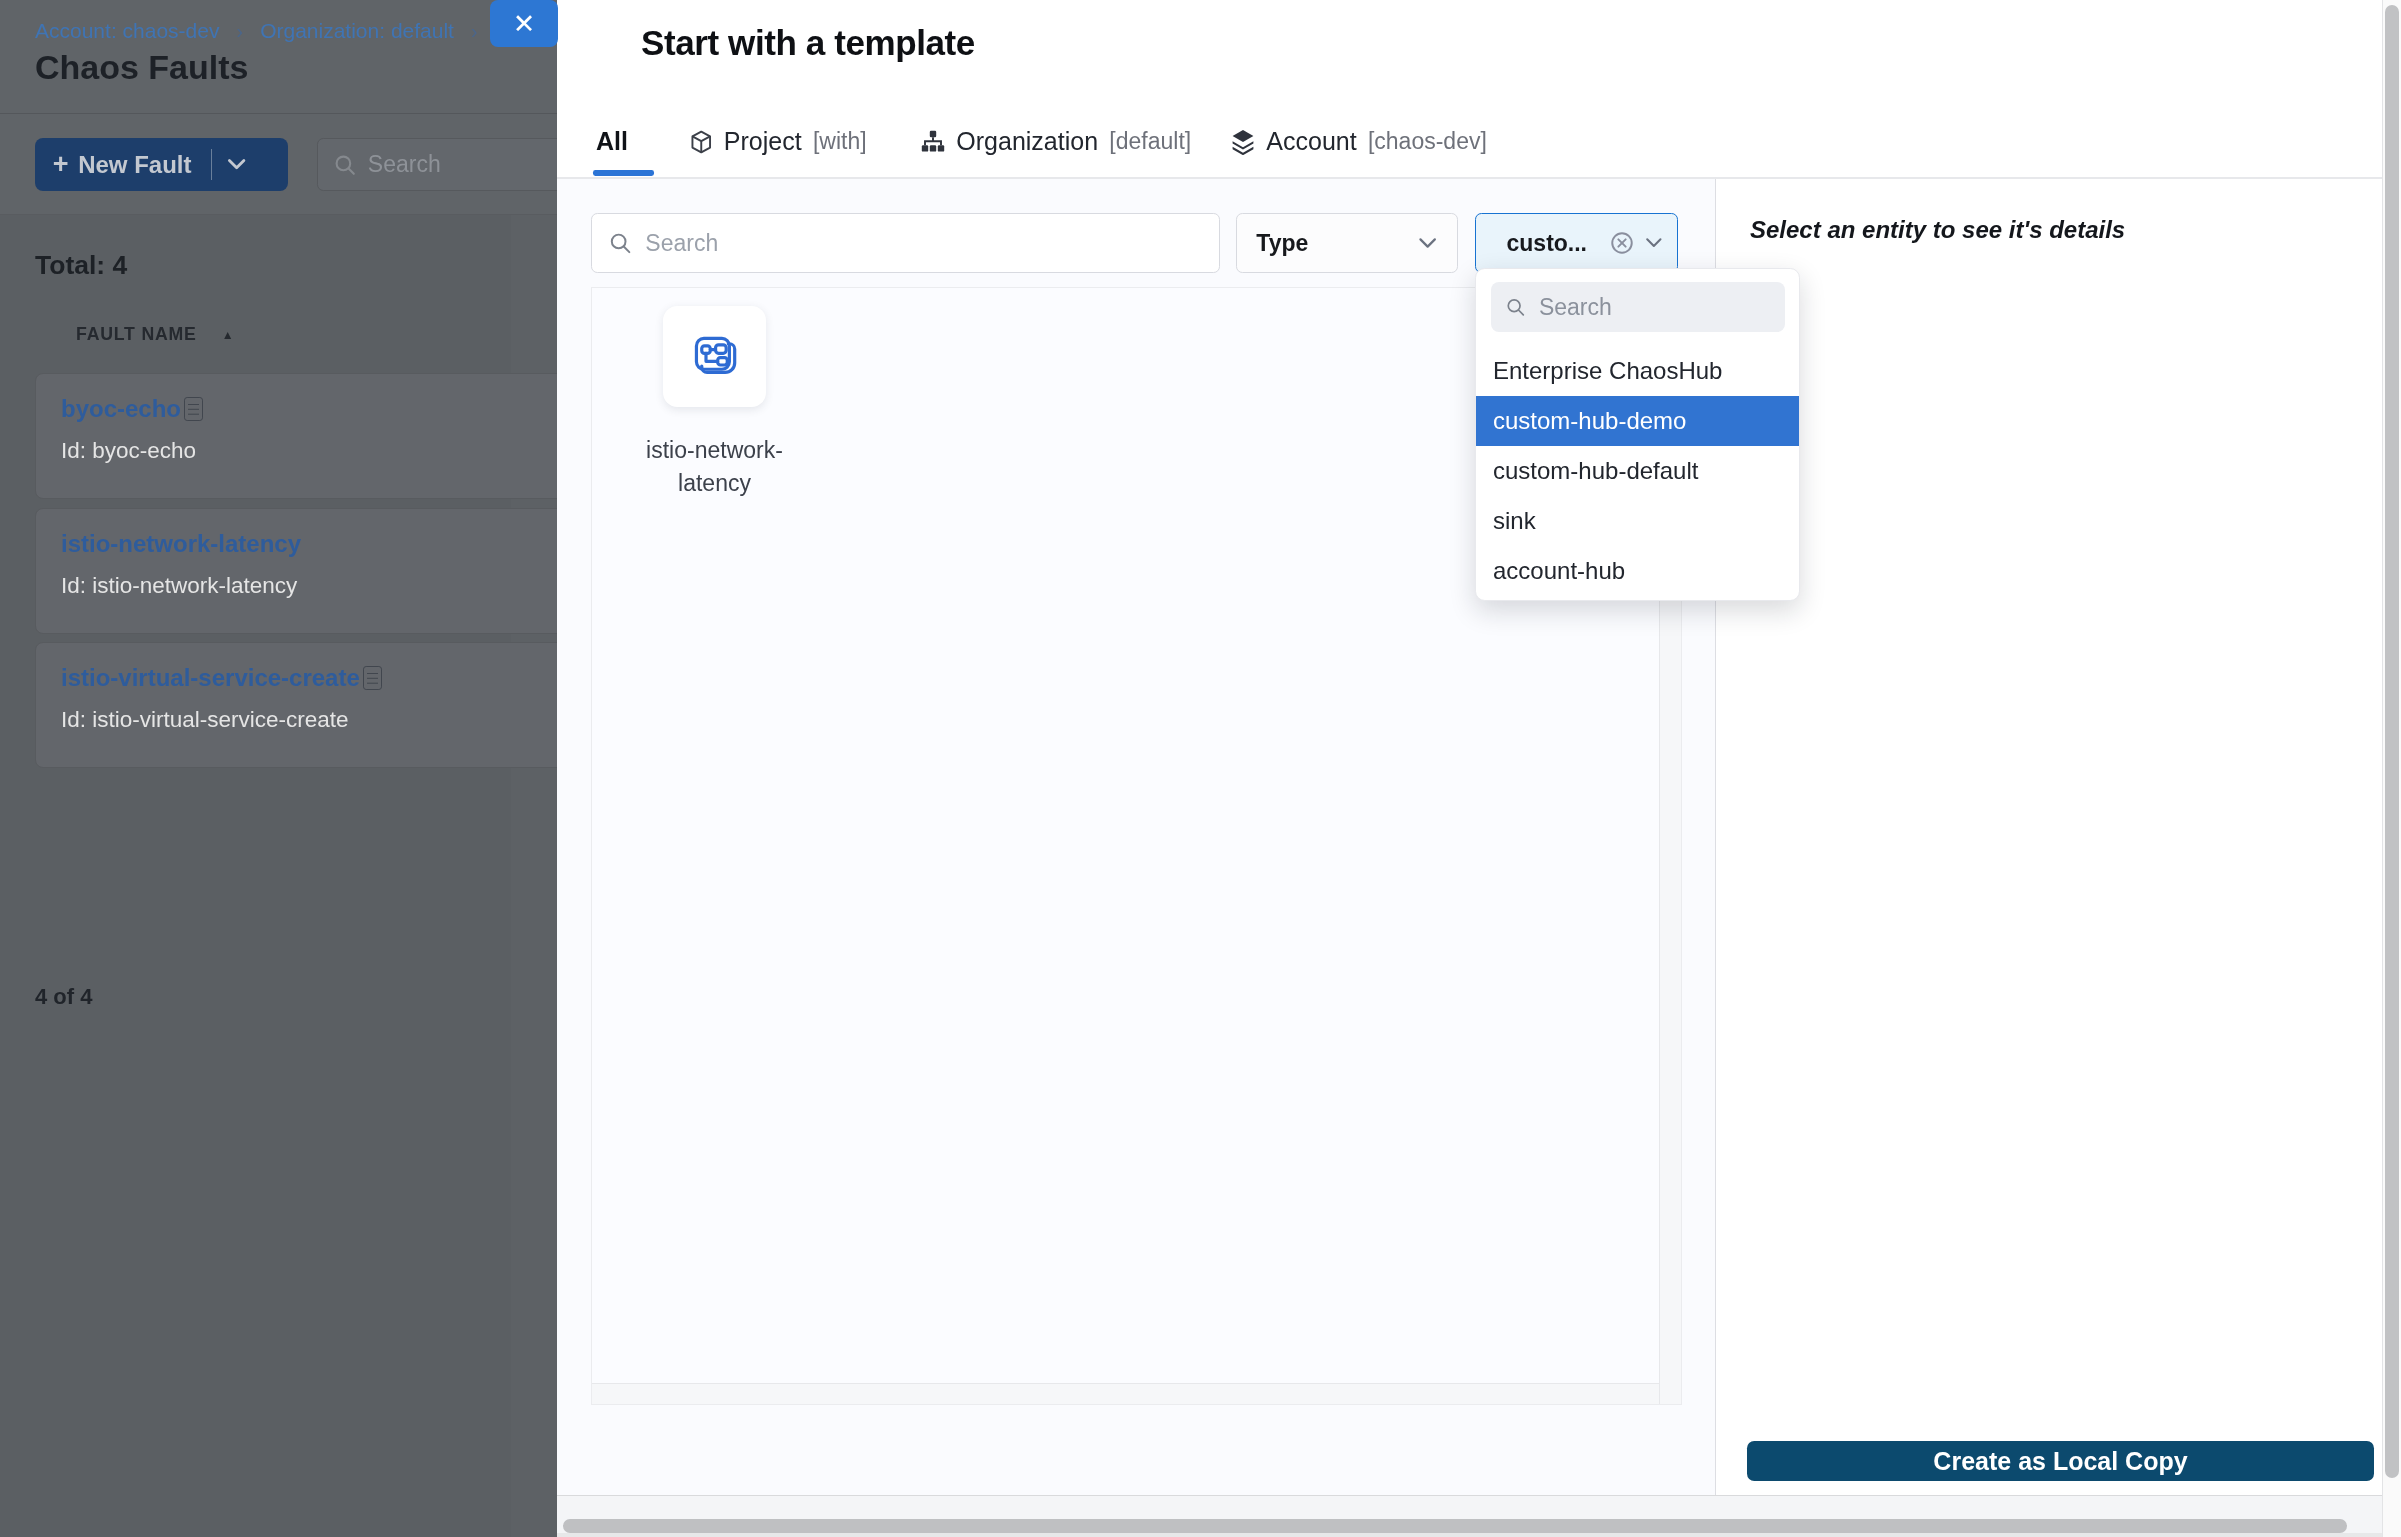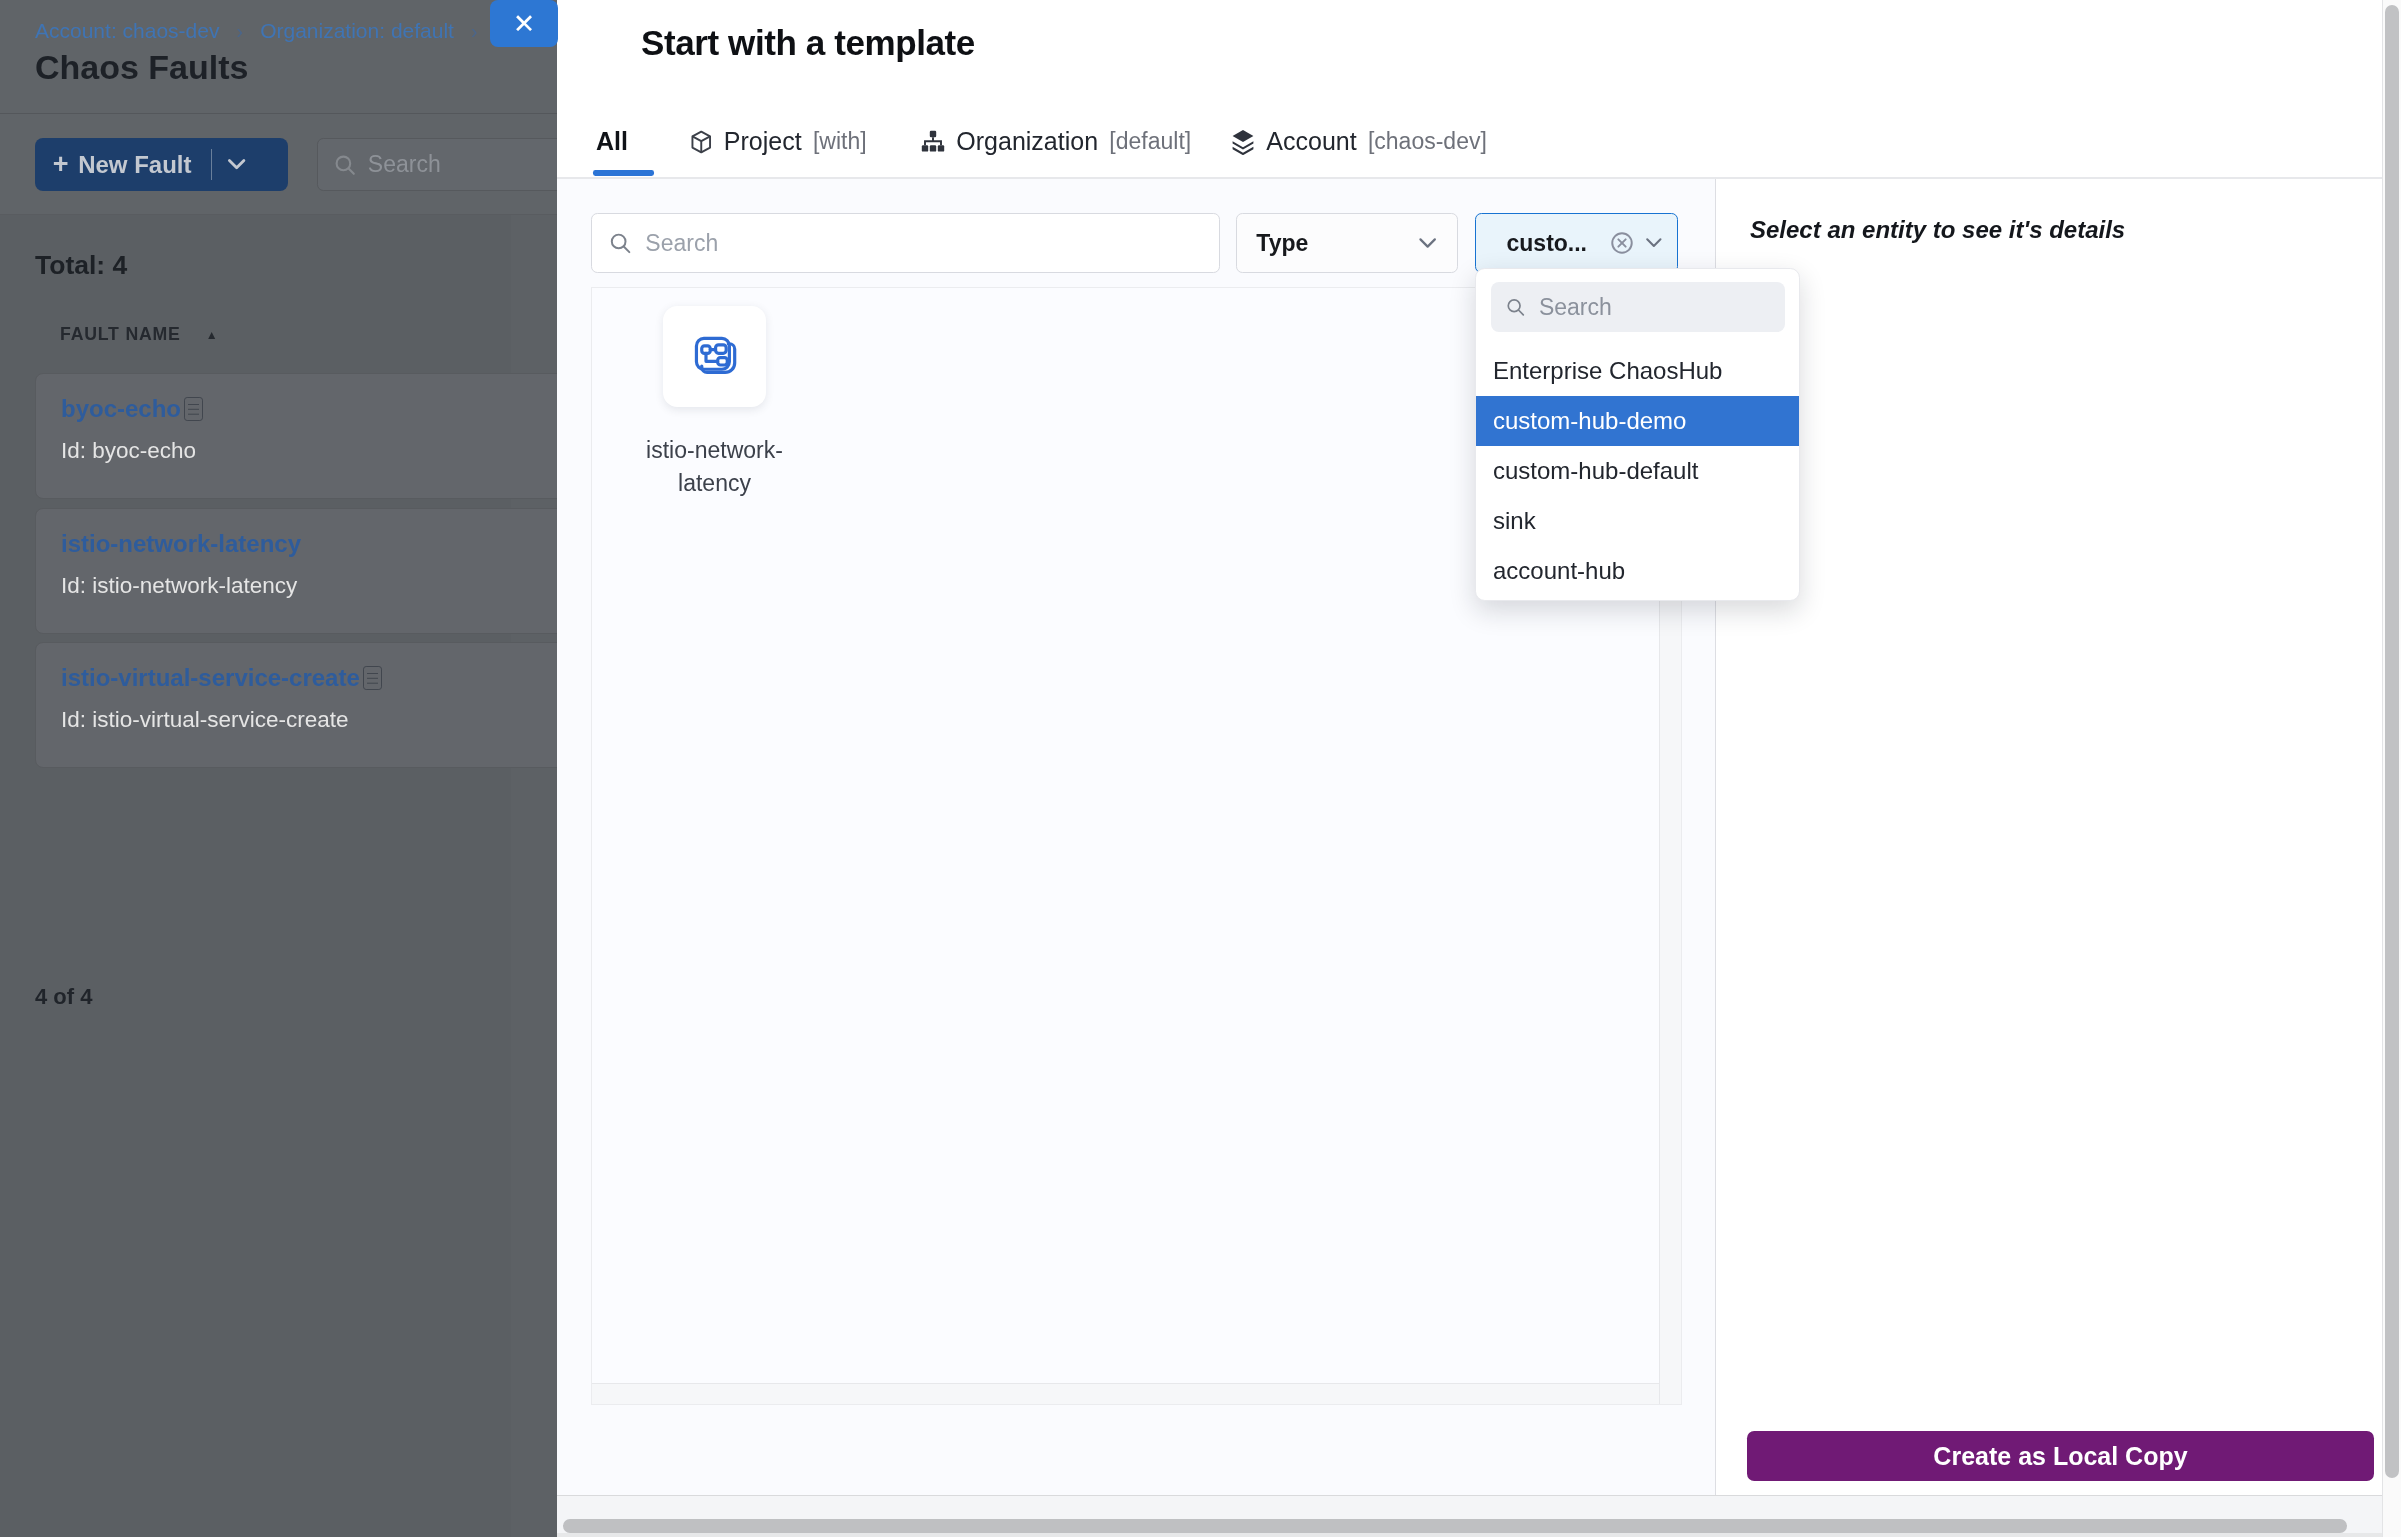--- a/index.html
+++ b/index.html
@@ -24,21 +24,21 @@
     padding:0 17.7px; color:#c3c8d0; }
   .nf-plus { font-size:27px; font-weight:bold; margin-right:9.7px; }
   .nf-label { font-size:24px; font-weight:600; }
   .nf-div { width:1.6px; height:31px; background:rgba(200,206,214,0.45); margin:0 14.5px 0 19.3px; }
   .u-search { position:absolute; left:317px; top:24px; width:450px; height:53px;
     background:#63676c; border:1.6px solid #56595d; border-radius:6.4px;
     display:flex; align-items:center; padding:0 14.5px; }
   .u-search .ph { font-size:23px; color:#8e9298; margin-left:11.3px; }
   .u-list { position:absolute; left:0; top:215px; width:511px; height:1323px; background:#5b5f63; }
   .total { position:absolute; left:35px; top:35px; font-size:26.5px; font-weight:bold; color:#1d2126; }
-  .thead { position:absolute; left:60px; top:109px; font-size:17.7px; font-weight:700;
+  .thead { position:absolute; left:76px; top:109px; font-size:17.7px; font-weight:700;
     letter-spacing:0.8px; color:#25292f; display:flex; align-items:center; gap:25px; }
   .sort-glyph { font-size:12px; color:#25292f; }
   .fault-row { position:absolute; left:35px; width:627px; height:126px;
     background:#63666b; border:0.8px solid #585b5f; border-radius:8px; }
   .fr-name { position:absolute; left:25px; top:21px; font-size:24px; font-weight:700;
     color:#2e5c9c; display:flex; align-items:center; gap:3px; cursor:pointer; }
   .fr-id { position:absolute; left:25px; top:64px; font-size:22.5px; color:#e5e5e5; }
   .doc-icon { width:19.3px; height:24px; border:1.6px solid #41464e; border-radius:3.2px;
     position:relative; display:inline-block; }
   .doc-icon::before { content:""; position:absolute; left:3.2px; right:3.2px; top:5.6px;
@@ -106,22 +106,22 @@
   .menu-search { position:absolute; left:14.5px; top:13px; width:294px; height:50px;
     background:#edeff3; border-radius:8px; display:flex; align-items:center; padding:0 14.5px; }
   .menu-search input::placeholder { color:#8b919c; }
   .menu-options { position:absolute; left:0; top:77px; width:100%; }
   .menu-option { height:50px; line-height:50px; padding:0 17px; font-size:24px;
     color:#22262e; cursor:pointer; white-space:nowrap; }
   .menu-option.selected { background:#3174d1; color:#ffffff; }
 
   .m-details { position:relative; flex:1; background:#ffffff; border-left:1.6px solid #dddee3; }
   .empty-text { position:absolute; left:34px; top:37px; font-size:24px; font-weight:700; color:#14171c;font-style:italic; }
-  .cta { position:absolute; left:31px; right:8px; bottom:13.7px; height:50px;
-    background:#701a75; border:none; border-radius:7.2px; color:#ffffff;
+  .cta { position:absolute; left:31px; right:8px; bottom:13.7px; height:40px;
+    background:#0c4a6e; border:none; border-radius:7.2px; color:#ffffff;
     font-size:25px; font-weight:700; font-family:"Liberation Sans","DejaVu Sans",sans-serif;
     cursor:not-allowed; }
 
   .m-footer { position:absolute; left:0; bottom:0; width:1825px; height:43px;
     background:#f4f5f7; border-top:1.6px solid #d9dadc; }
   .h-thumb { position:absolute; left:5.6px; top:22.5px; width:1784px; height:14.5px;
     background:#bfc0c2; border-radius:7.2px; cursor:pointer; }
   .m-footer-strip { position:absolute; left:0; bottom:0; width:100%; height:4.8px; background:#e7e8e9; }
 
   

